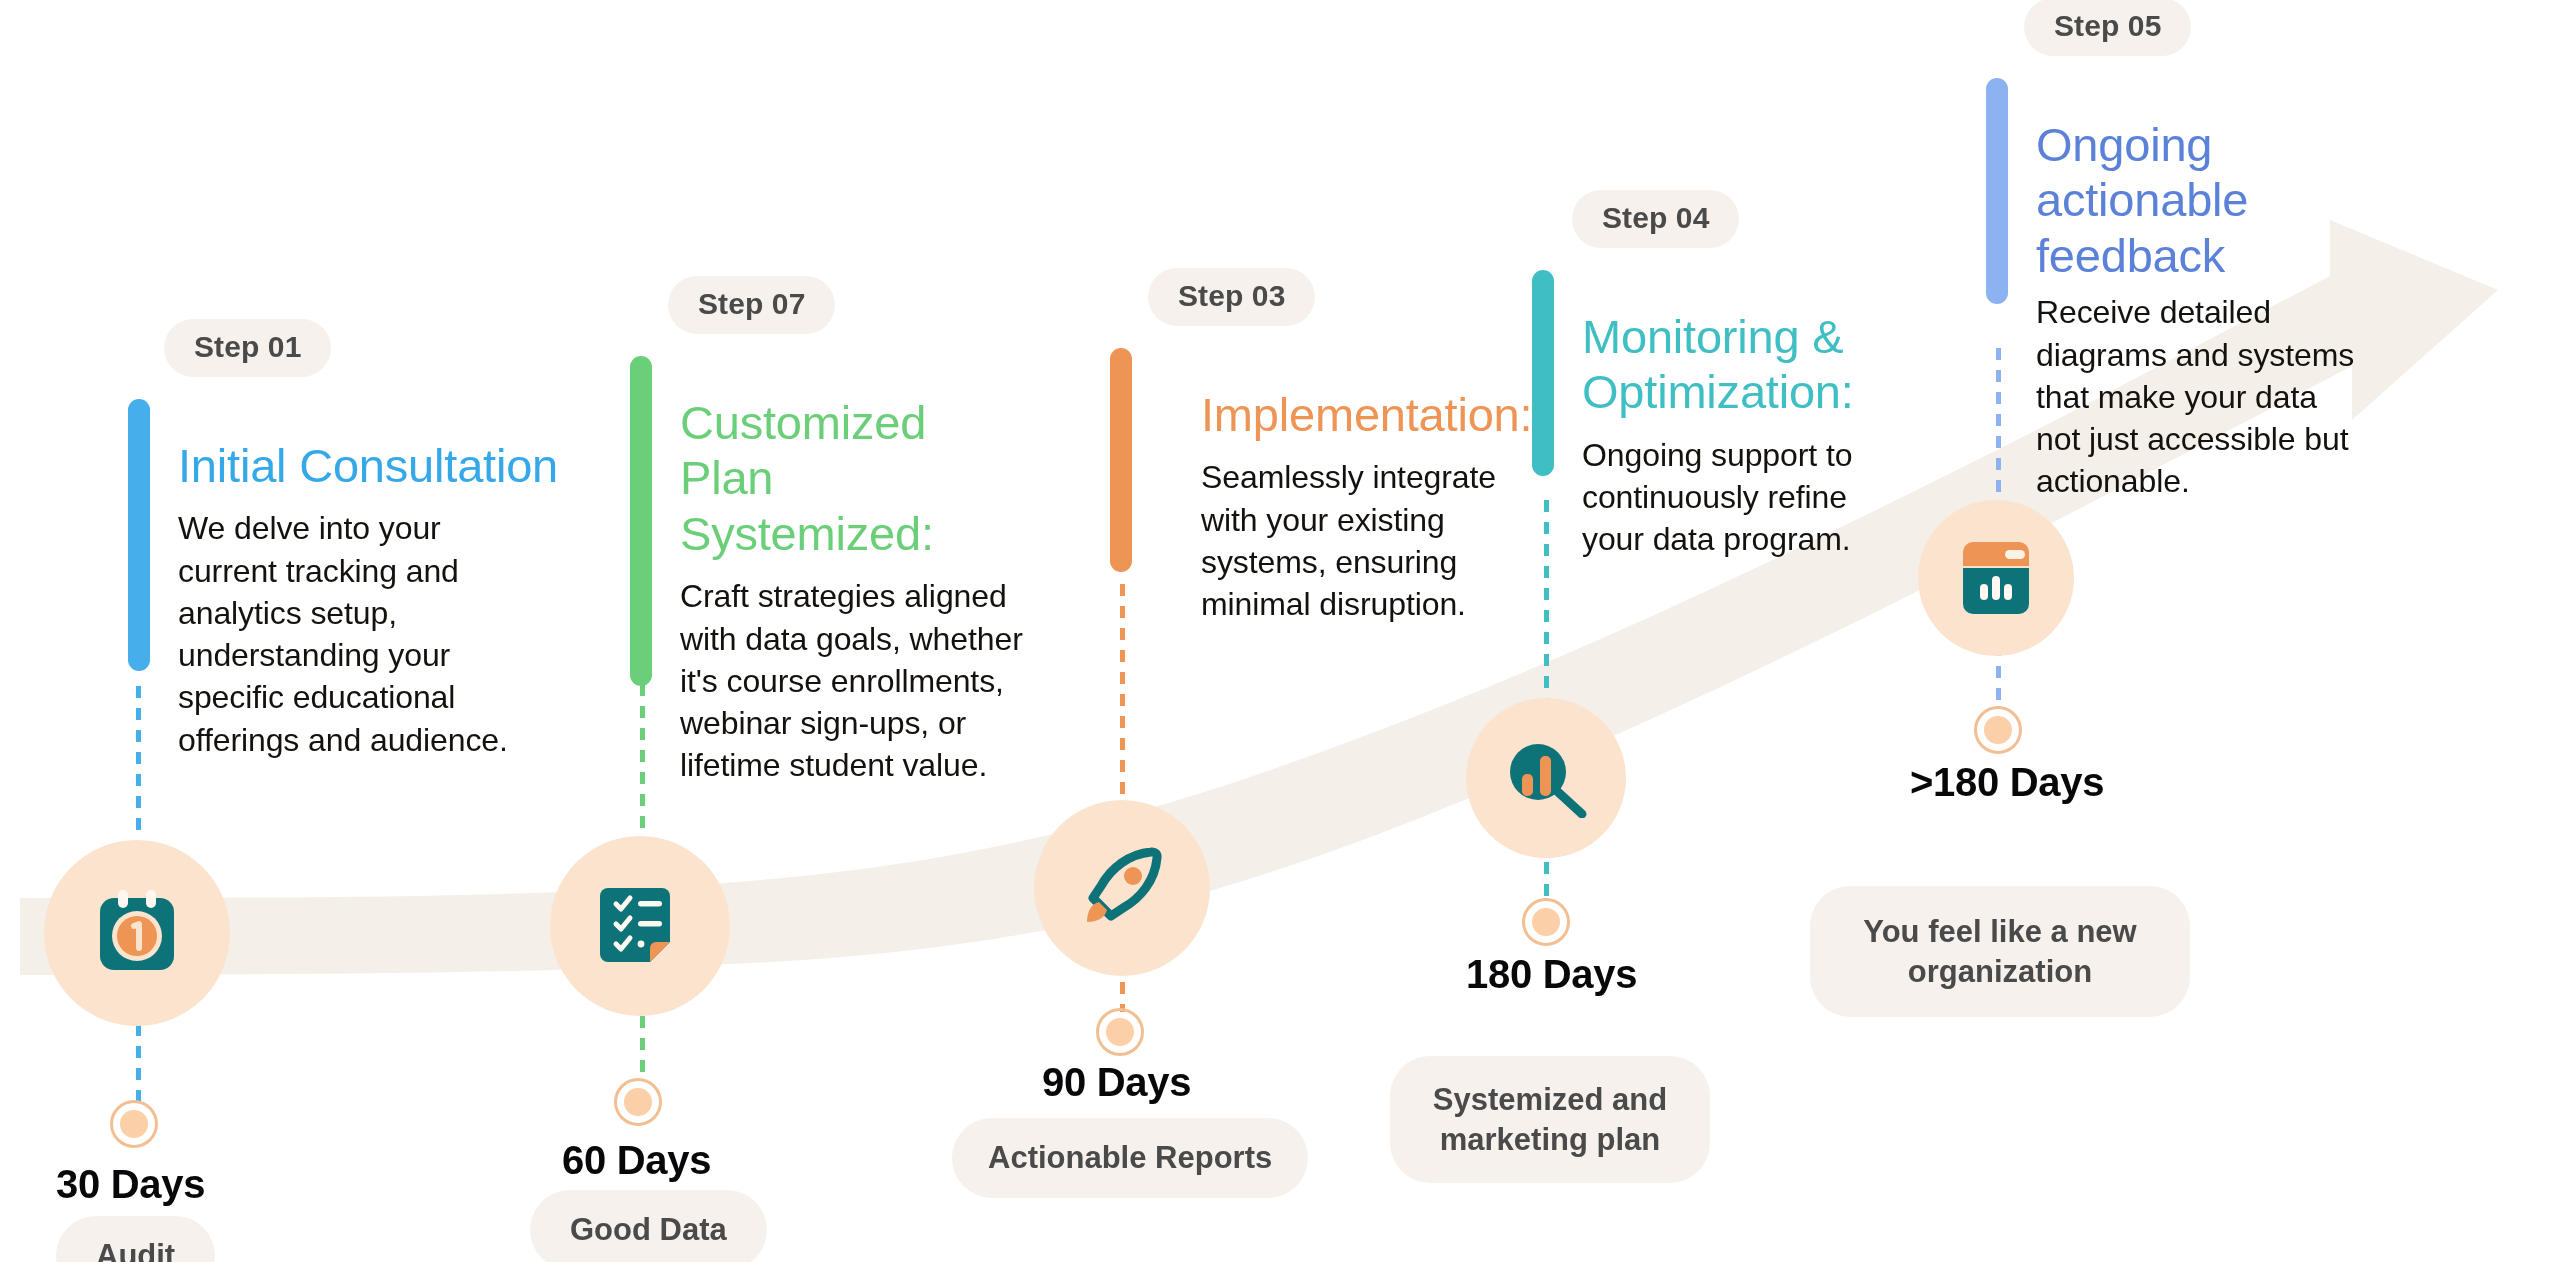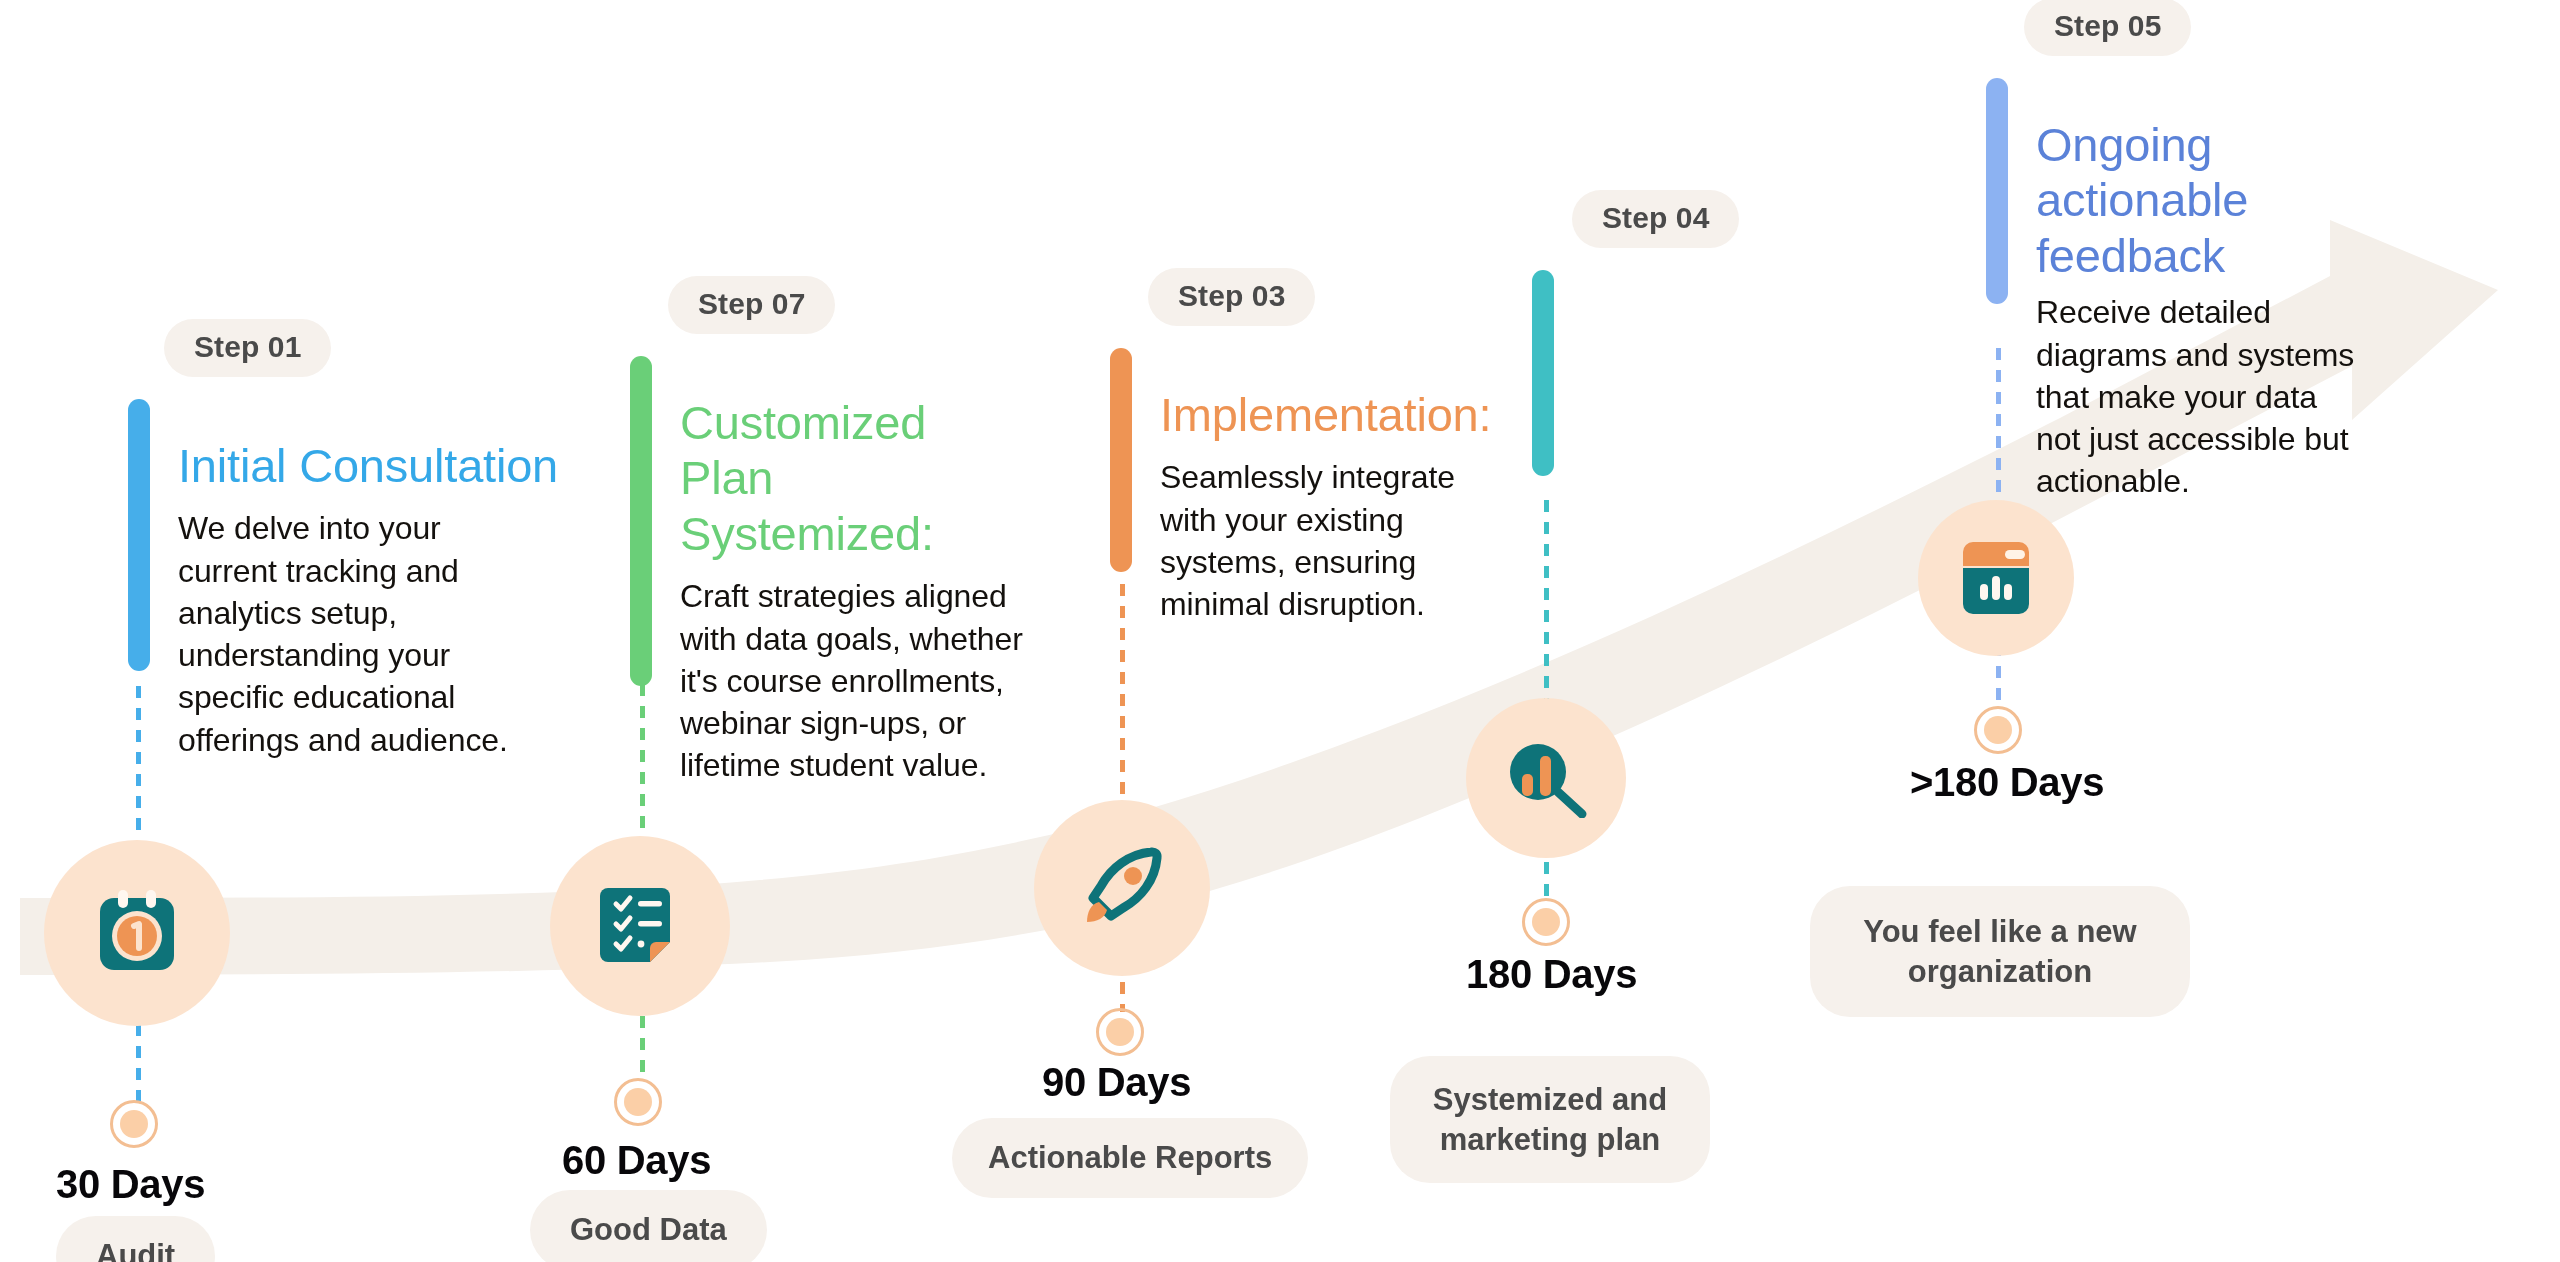--- a/index.html
+++ b/index.html
@@ -198,21 +198,21 @@
   </div>
 
   <div class="ring" style="left:614px; top:1078px; width:48px; height:48px;">
     <i style="width:28px;height:28px;"></i>
   </div>
   <div class="day-label" style="left:562px; top:1140px;">60 Days</div>
   <div class="callout" style="left:530px; top:1190px; padding:20px 40px;">Good Data</div>
 
   <div class="step-col" style="left:1148px; top:268px; width:330px;">
     <div class="step-badge">Step 03</div>
-    <div class="step-body" style="margin-top:22px; margin-left:-38px;">
+    <div class="step-body" style="margin-top:22px; margin-left:-38px;gap:41px;">
       <div class="vbar" style="background:#EE9454; height:224px;"></div>
       <div class="step-texts">
         <div class="step-title" style="color:#EE9454;">Implementation:</div>
         <div class="step-desc" style="width:300px;">Seamlessly integrate with your existing systems, ensuring minimal disruption.</div>
       </div>
     </div>
   </div>
 
   <div class="node" style="left:1034px; top:800px; width:176px; height:176px;">
     <svg width="82" height="84" viewBox="0 0 82 84">
@@ -225,20 +225,24 @@
   <div class="ring" style="left:1096px; top:1008px; width:48px; height:48px;">
     <i style="width:28px;height:28px;"></i>
   </div>
   <div class="day-label" style="left:1042px; top:1062px;">90 Days</div>
   <div class="callout" style="left:952px; top:1118px; padding:20px 36px;">Actionable Reports</div>
 
   <div class="step-col" style="left:1572px; top:190px; width:330px;">
     <div class="step-badge">Step 04</div>
     <div class="step-body" style="margin-top:22px; margin-left:-40px;">
       <div class="vbar" style="background:#3FBFC4; height:206px;"></div>
+      <div class="step-texts">
+        <div class="step-title" style="color:#3FBFC4; width:280px;">Monitoring &amp; Optimization:</div>
+        <div class="step-desc" style="width:290px;">Ongoing support to continuously refine your data program.</div>
+      </div>
     </div>
   </div>
 
   <div class="node" style="left:1466px; top:698px; width:160px; height:160px;">
     <svg width="92" height="80" viewBox="0 0 92 80">
       <circle cx="38" cy="34" r="28" fill="#0E7379"></circle>
       <path d="M58 54 L82 76" stroke="#0E7379" stroke-width="9" stroke-linecap="round"></path>
       <rect x="22" y="36" width="11" height="22" rx="5" fill="#EE9454"></rect>
       <rect x="40" y="18" width="11" height="40" rx="5" fill="#EE9454"></rect>
     </svg>

